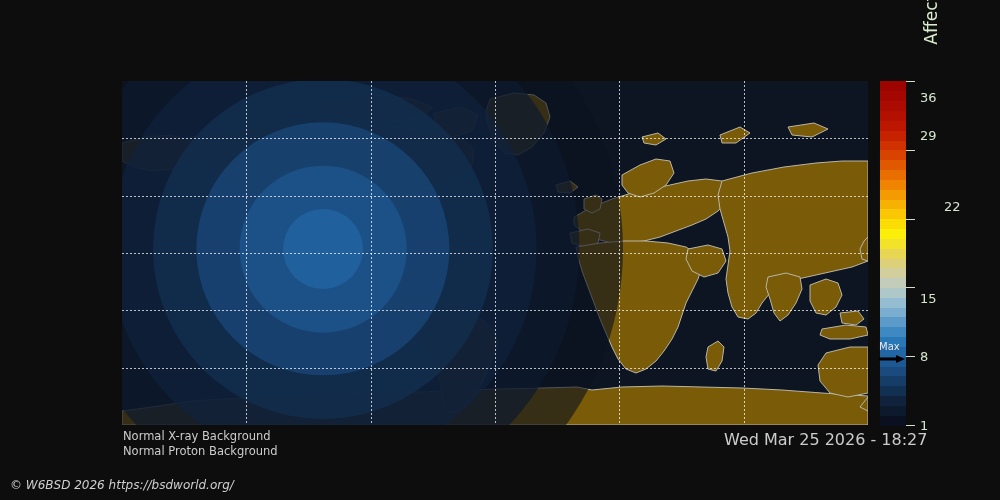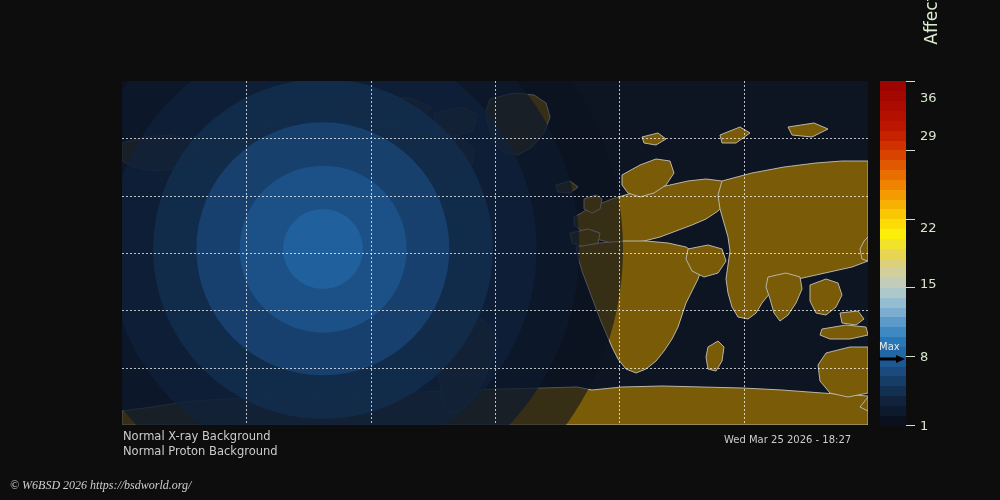--- a/index.html
+++ b/index.html
@@ -184,34 +184,33 @@
     color: #cccccc;
     font-size: 11.5px;
     line-height: 15px;
     white-space: nowrap;
   }
   #timestamp {
     position: absolute;
     left: 724px;
     top: 433px;
     color: #cccccc;
-    font-size: 10px;
+    font-size: 16px;
     line-height: 14px;
     white-space: nowrap;
   }
   #footer {
     position: absolute;
     left: 10px;
     top: 478px;
     color: #cfcfcf;
     font-size: 12px;
     font-style: italic;
     line-height: 14px;
     white-space: nowrap;
-    font-family: Liberation Serif, serif;
   }
 </style>
 </head>
 <body>
 
 <div id="root">
 
 
   <div id="map-frame">
 
@@ -335,23 +334,23 @@
         <div class="cb-band" style="top: 19.66px; height: 10.43px; background: rgb(171, 11, 0);"></div>
         <div class="cb-band" style="top: 9.83px; height: 10.43px; background: rgb(164, 7, 0);"></div>
         <div class="cb-band" style="top: 0px; height: 10.43px; background: rgb(157, 4, 0);"></div>
       </div>
     <div id="colorbar-ticks">
         <div class="cb-tick" style="top: 344px;"></div>
         <div class="cb-tick-label" style="top: 344px;">1</div>
         <div class="cb-tick" style="top: 275.2px;"></div>
         <div class="cb-tick-label" style="top: 275.2px;">8</div>
         <div class="cb-tick" style="top: 206.4px;"></div>
-        <div class="cb-tick-label" style="top: 202px;">15</div>
+        <div class="cb-tick-label" style="top: 217px;">15</div>
         <div class="cb-tick" style="top: 137.6px;"></div>
-        <div class="cb-tick-label" style="top: 146px;">22</div>
+        <div class="cb-tick-label" style="top: 125px; margin-left: 24px;">22</div>
         <div class="cb-tick" style="top: 68.8px;"></div>
         <div class="cb-tick-label" style="top: 54px;">29</div>
         <div class="cb-tick" style="top: 0px;"></div>
         <div class="cb-tick-label" style="top: 16px;">36</div>
       </div>
   </div>
   <div id="cb-axis-label">Affected Frequency (MHz)</div>
 
   <div id="max-marker">
     <div id="max-marker-label">Max</div>

